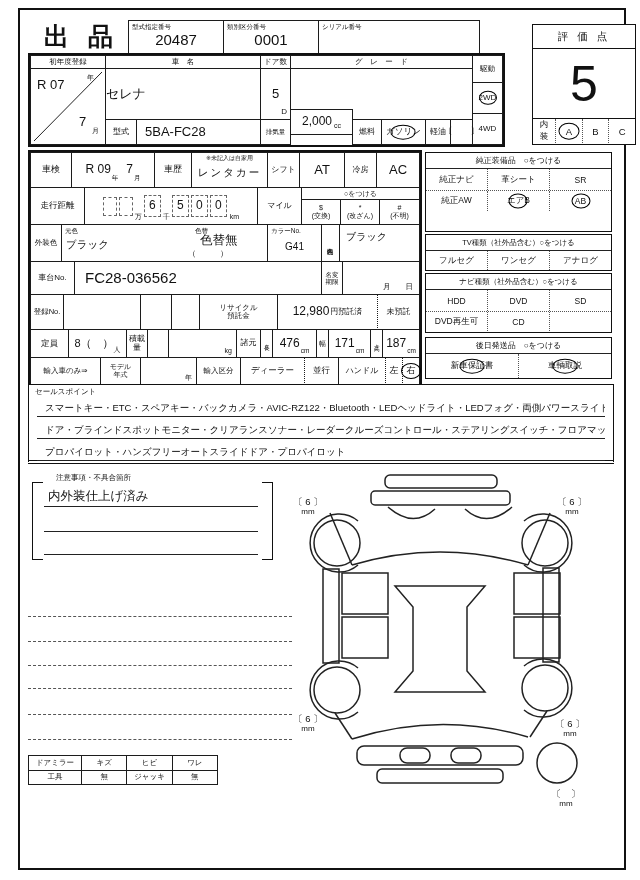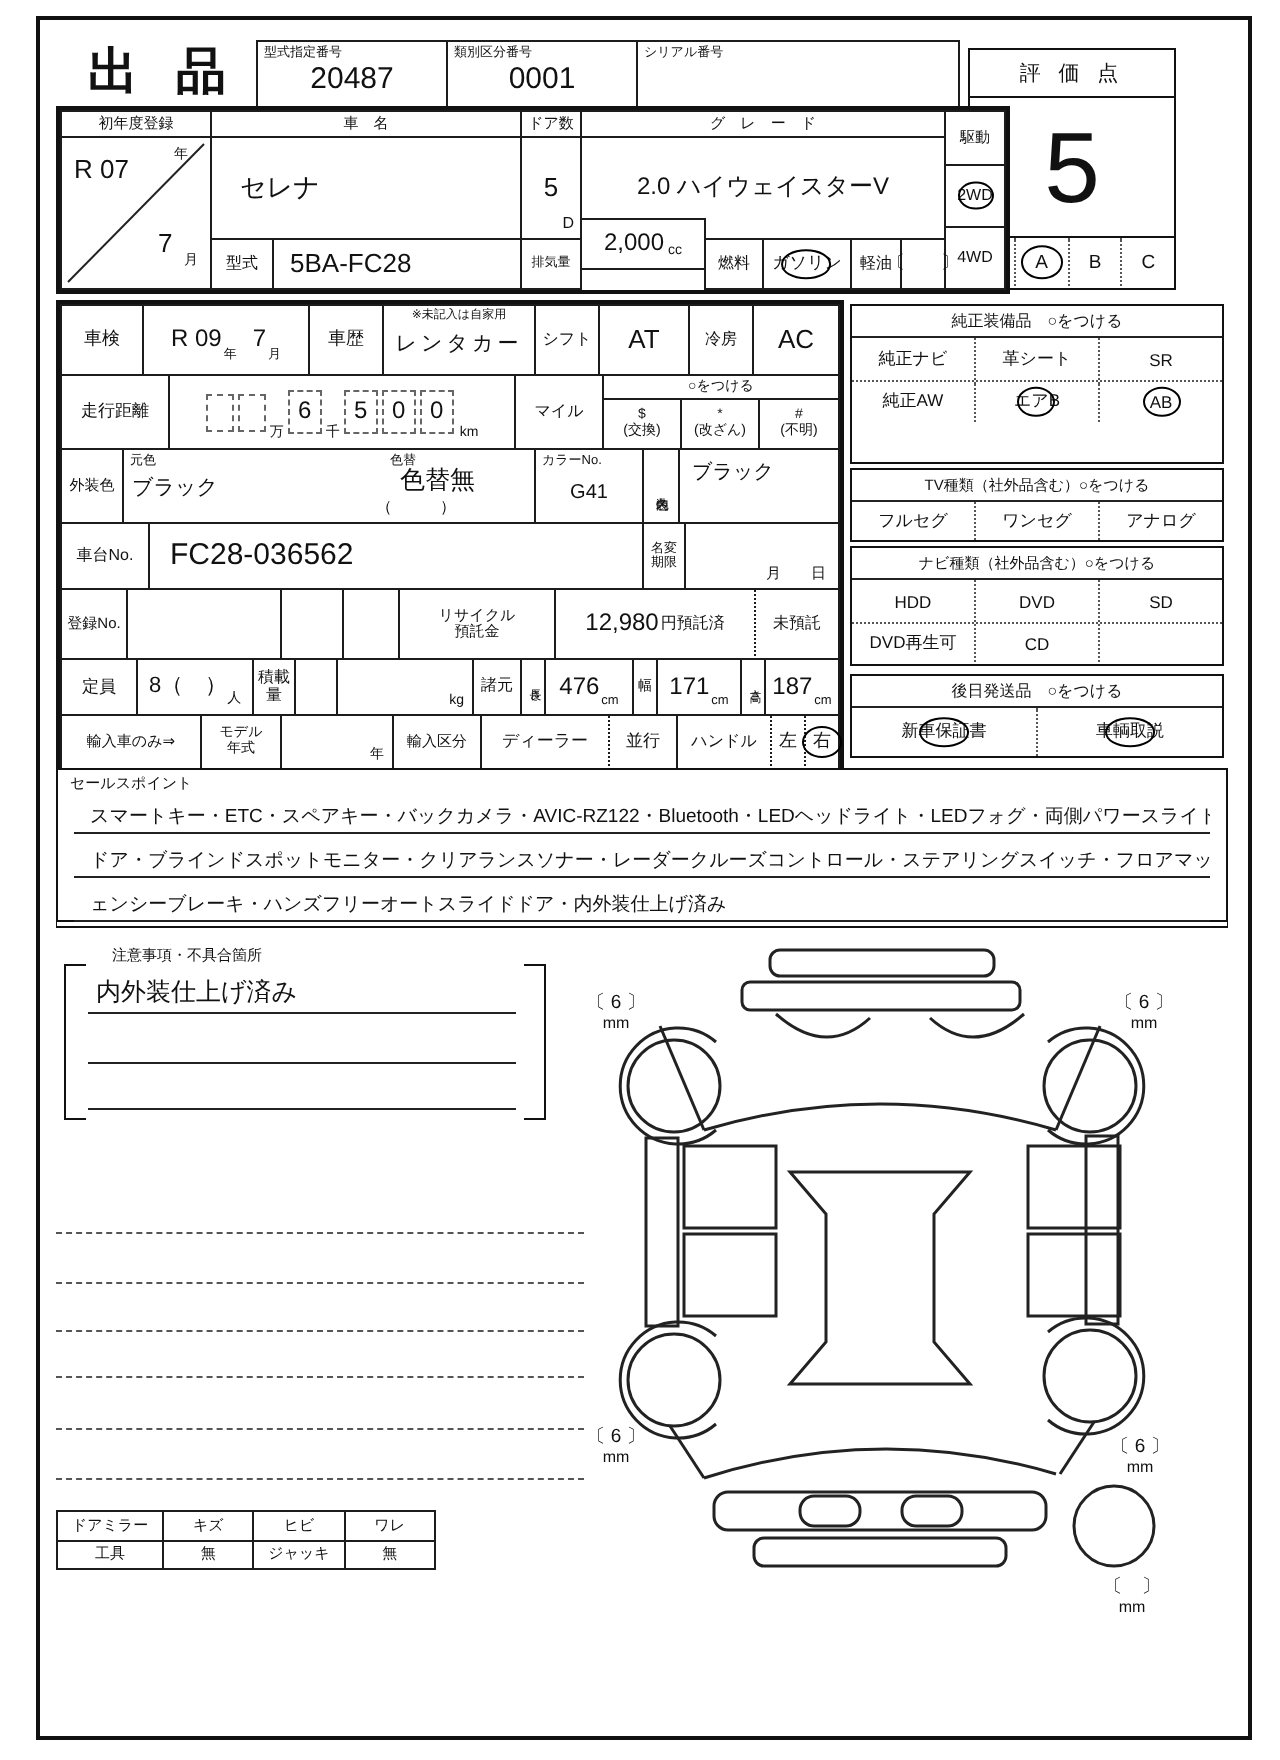--- a/index.html
+++ b/index.html
@@ -44,21 +44,21 @@
   </div>
   <div class="c" style="left:223px;top:20px;width:96px;height:34px">
     <span class="nb" style="position:absolute;left:3px;top:2px;font-size:6.5px">類別区分番号</span>
     <span style="font-size:15px;margin-top:7px">0001</span>
   </div>
   <div class="c" style="left:318px;top:20px;width:162px;height:34px">
     <span class="nb" style="position:absolute;left:3px;top:2px;font-size:6.5px">シリアル番号</span>
     <span style="font-size:15px;margin-top:7px"></span>
   </div>
 
-  <div class="box" style="left:484px;top:24px;width:104px;height:121px">
+  <div class="box" style="left:532px;top:24px;width:104px;height:121px">
     <div class="hrow" style="height:24px;border-bottom:1.5px solid #111;font-size:10.5px;letter-spacing:3px">評 価 点</div>
     <div class="hrow" style="height:69px;font-size:50px">5</div>
     <div class="grid-row" style="height:25px;border-top:1.5px solid #111">
       <div style="flex:0 0 22px" class="pre tiny">内
 装</div>
       <div>
           <span class="circ" style="font-size:9.5px;padding:2px 4px">A</span>
         </div>
       <div style="font-size:9.5px">B</div>
       <div style="font-size:9.5px">C</div>
@@ -79,26 +79,25 @@
 
   <div class="c" style="left:30px;top:68px;width:76px;height:77px">
     <svg style="position:absolute;left:0;top:0" width="74" height="75" viewBox="0 0 74 75" preserveAspectRatio="none">
         <line x1="3" y1="72" x2="71" y2="3" stroke="#222" stroke-width="1"></line>
       </svg>
     <span style="position:absolute;left:6px;top:9px;font-size:13px">R 07</span>
     <span style="position:absolute;left:56px;top:5px;font-size:7px">年</span>
     <span style="position:absolute;left:48px;top:46px;font-size:13px">7</span>
     <span style="position:absolute;left:61px;top:58px;font-size:7px">月</span>
   </div>
-  <div class="c big left" style="left:105px;top:68px;width:156px;height:52px;padding-left:14px">セレナ</div>
+  <div class="c big left" style="left:105px;top:68px;width:156px;height:52px;">セレナ</div>
   <div class="c" style="left:260px;top:68px;width:31px;height:52px">
     <span class="big">5</span>
     <span style="position:absolute;right:3px;bottom:2px;font-size:8px">D</span>
   </div>
-  <div class="c" style="left:290px;top:68px;width:183px;height:52px;font-size:12px">2.0 ハイウェイスターV</div>
 
   <div class="c" style="left:105px;top:119px;width:32px;height:26px;font-size:8px">型式</div>
   <div class="c big left" style="left:136px;top:119px;width:125px;height:26px;padding-left:8px">5BA-FC28</div>
   <div class="c tiny" style="left:260px;top:119px;width:31px;height:26px">排気量</div>
   <div class="c" style="left:290px;top:109px;width:63px;height:26px">
     <span style="font-size:12px">2,000</span>
     <span style="font-size:7px;align-self:flex-end;margin:0 0 4px 2px">cc</span>
   </div>
   <div class="c" style="left:352px;top:119px;width:30px;height:26px;font-size:8px">燃料</div>
   <div class="c" style="left:381px;top:119px;width:45px;height:26px">
@@ -279,21 +278,21 @@
       <div>
           <span class="oval">車輌取説</span>
         </div>
     </div>
   </div>
 
   <div class="box" style="left:28px;top:384px;width:586px;height:80px;border-bottom:4px double #111">
     <div style="position:absolute;left:6px;top:2px;font-size:7.5px">セールスポイント</div>
     <div style="position:absolute;left:8px;right:8px;top:13px;height:17px;border-bottom:1.2px solid #222;font-size:9.5px;display:flex;align-items:flex-end;padding:0 0 1px 8px;white-space:nowrap;overflow:hidden">スマートキー・ETC・スペアキー・バックカメラ・AVIC-RZ122・Bluetooth・LEDヘッドライト・LEDフォグ・両側パワースライド</div>
     <div style="position:absolute;left:8px;right:8px;top:35px;height:17px;border-bottom:1.2px solid #222;font-size:9.5px;display:flex;align-items:flex-end;padding:0 0 1px 8px;white-space:nowrap;overflow:hidden">ドア・ブラインドスポットモニター・クリアランスソナー・レーダークルーズコントロール・ステアリングスイッチ・フロアマット・ドラレコ・エマージ</div>
-    <div style="position:absolute;left:8px;right:8px;top:57px;height:17px;border-bottom:1.2px solid #222;font-size:9.5px;display:flex;align-items:flex-end;padding:0 0 1px 8px;white-space:nowrap;overflow:hidden">ェンシーブレーキ・ハンズフリーオートスライドドア・内外装仕上げ済み</div>
+    <div style="position:absolute;left:8px;right:8px;top:57px;height:17px;border-bottom:1.2px solid #222;font-size:9.5px;display:flex;align-items:flex-end;padding:0 0 1px 8px;white-space:nowrap;overflow:hidden">プロパイロット・ハンズフリーオートスライドドア・プロパイロット</div>
   </div>
 
   <div style="position:absolute;left:56px;top:473px;font-size:7.5px">注意事項・不具合箇所</div>
   <div style="position:absolute;left:32px;top:482px;width:10px;height:76px;border:1.5px solid #111;border-right:none"></div>
   <div style="position:absolute;left:262px;top:482px;width:10px;height:76px;border:1.5px solid #111;border-left:none"></div>
   <div style="position:absolute;left:48px;top:488px;font-size:12.5px">内外装仕上げ済み</div>
   <div class="uline" style="left:44px;top:506px;width:214px"></div>
   <div class="uline" style="left:44px;top:531px;width:214px"></div>
   <div class="uline" style="left:44px;top:554px;width:214px"></div>
 

